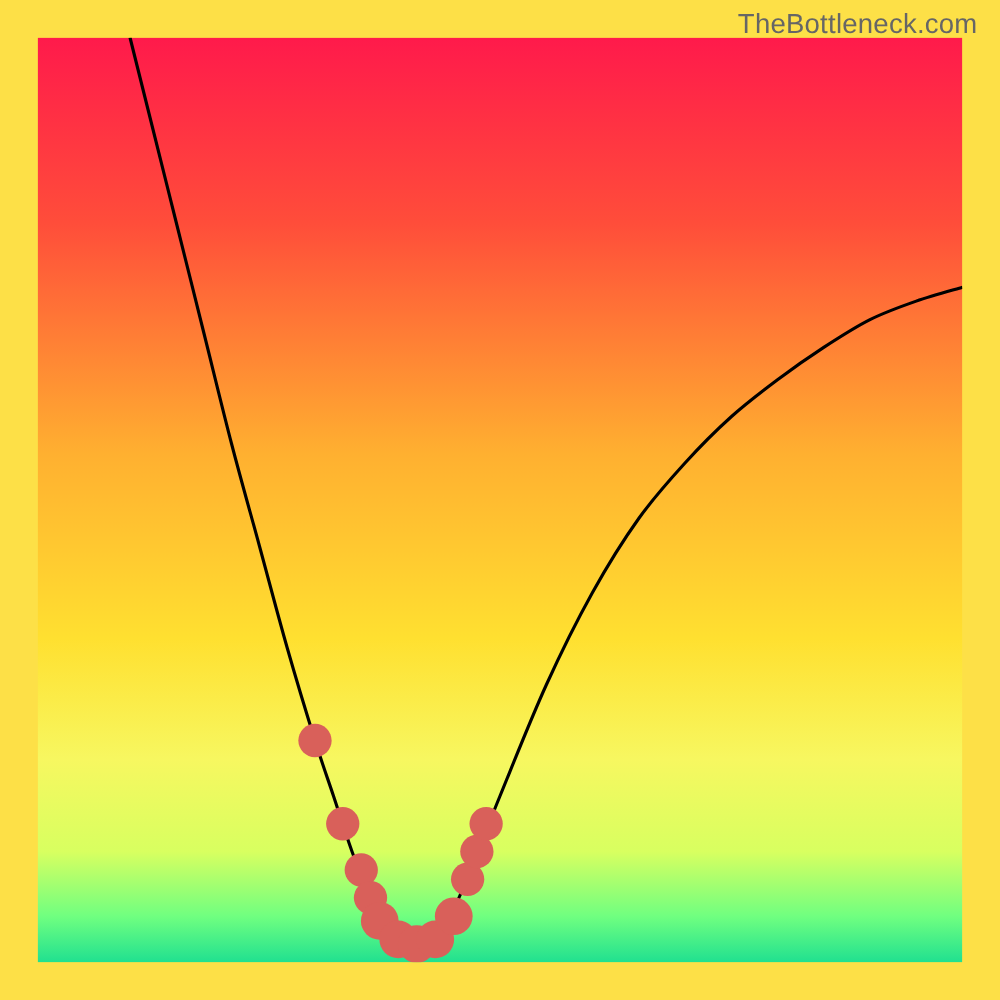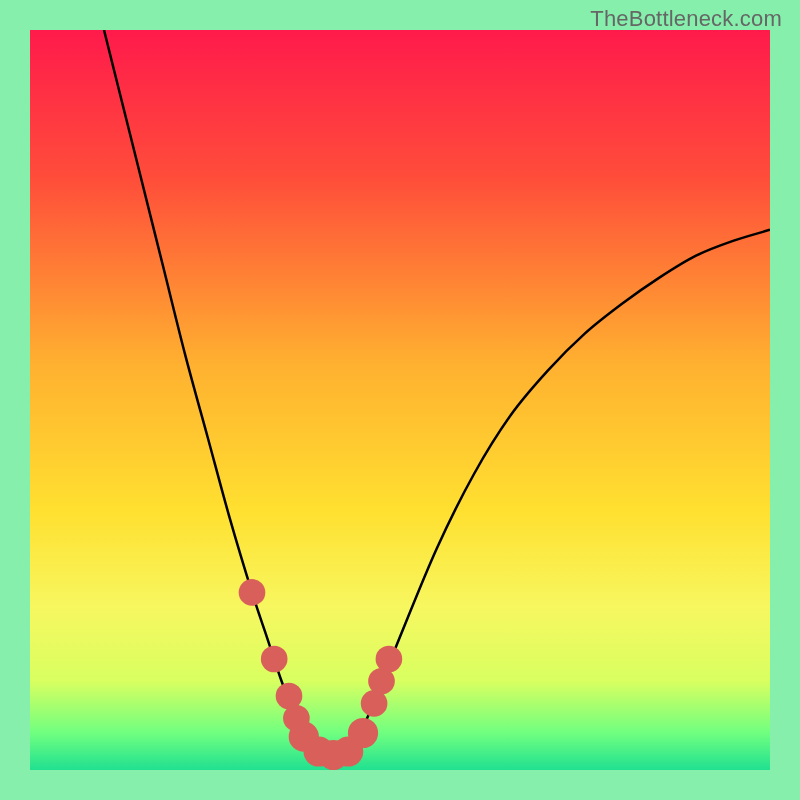--- a/index.html
+++ b/index.html
@@ -7,21 +7,21 @@
     padding: 0;
     width: 800px;
     height: 800px;
     background: #000;
     font-family: Arial, Helvetica, sans-serif;
   }
   .outer {
     position: relative;
     width: 800px;
     height: 800px;
-    background: #86efac;
+    background: #fde047;
   }
   .watermark {
     position: absolute;
     top: 6px;
     right: 18px;
     color: #666;
     font-size: 22px;
     font-weight: 500;
     letter-spacing: 0.2px;
     z-index: 10;

